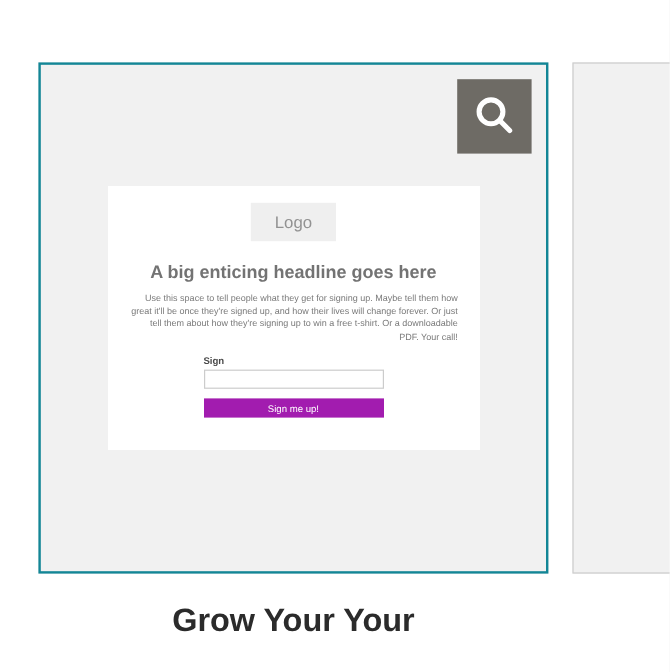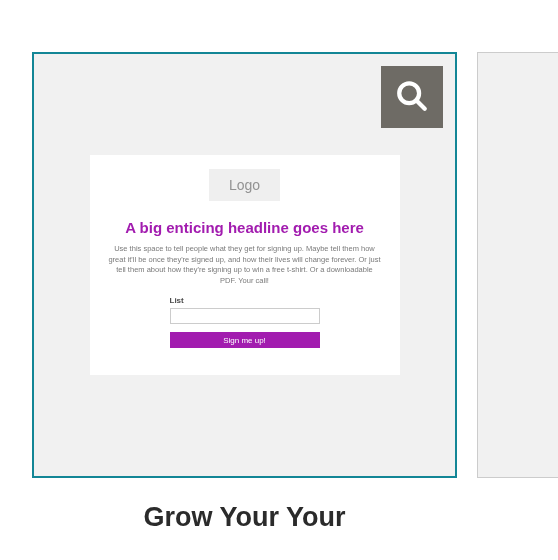--- a/index.html
+++ b/index.html
@@ -62,29 +62,29 @@
       background: #efefef;
       padding: 8px 20px;
       color: #929292;
       font-size: 14px;
       font-weight: 500;
       margin-bottom: 18px;
     }
     .headline {
       font-size: 15px;
       font-weight: 700;
-      color: #a21caf;
+      color: #737373;
       margin-bottom: 8px;
       text-align: center;
     }
     .desc {
       font-size: 7.5px;
       line-height: 1.4;
       color: #7a7a7a;
-      text-align: center;
+      text-align: right;
       width: 100%;
       margin-bottom: 10px;
     }
     .form-area {
       width: 150px;
       display: flex;
       flex-direction: column;
     }
     .email-label {
       font-size: 8px;
@@ -137,21 +137,21 @@
           <line x1="15" y1="15" x2="21" y2="21"></line>
         </svg>
       </span>
     </button>
     <div class="card-inner">
       <div class="preview">
         <div class="logo-box">Logo</div>
         <div class="headline">A big enticing headline goes here</div>
         <div class="desc">Use this space to tell people what they get for signing up. Maybe tell them how great it'll be once they're signed up, and how their lives will change forever. Or just tell them about how they're signing up to win a free t-shirt. Or a downloadable PDF. Your call!</div>
         <div class="form-area">
-          <div class="email-label">List</div>
+          <div class="email-label">Sign</div>
           <input class="email-input" type="text" readonly="" style="">
           <button class="signup-btn">Sign me up!</button>
         </div>
       </div>
     </div>
   </div>
   <div class="card secondary">
     <div class="card-inner">
       
     </div>

